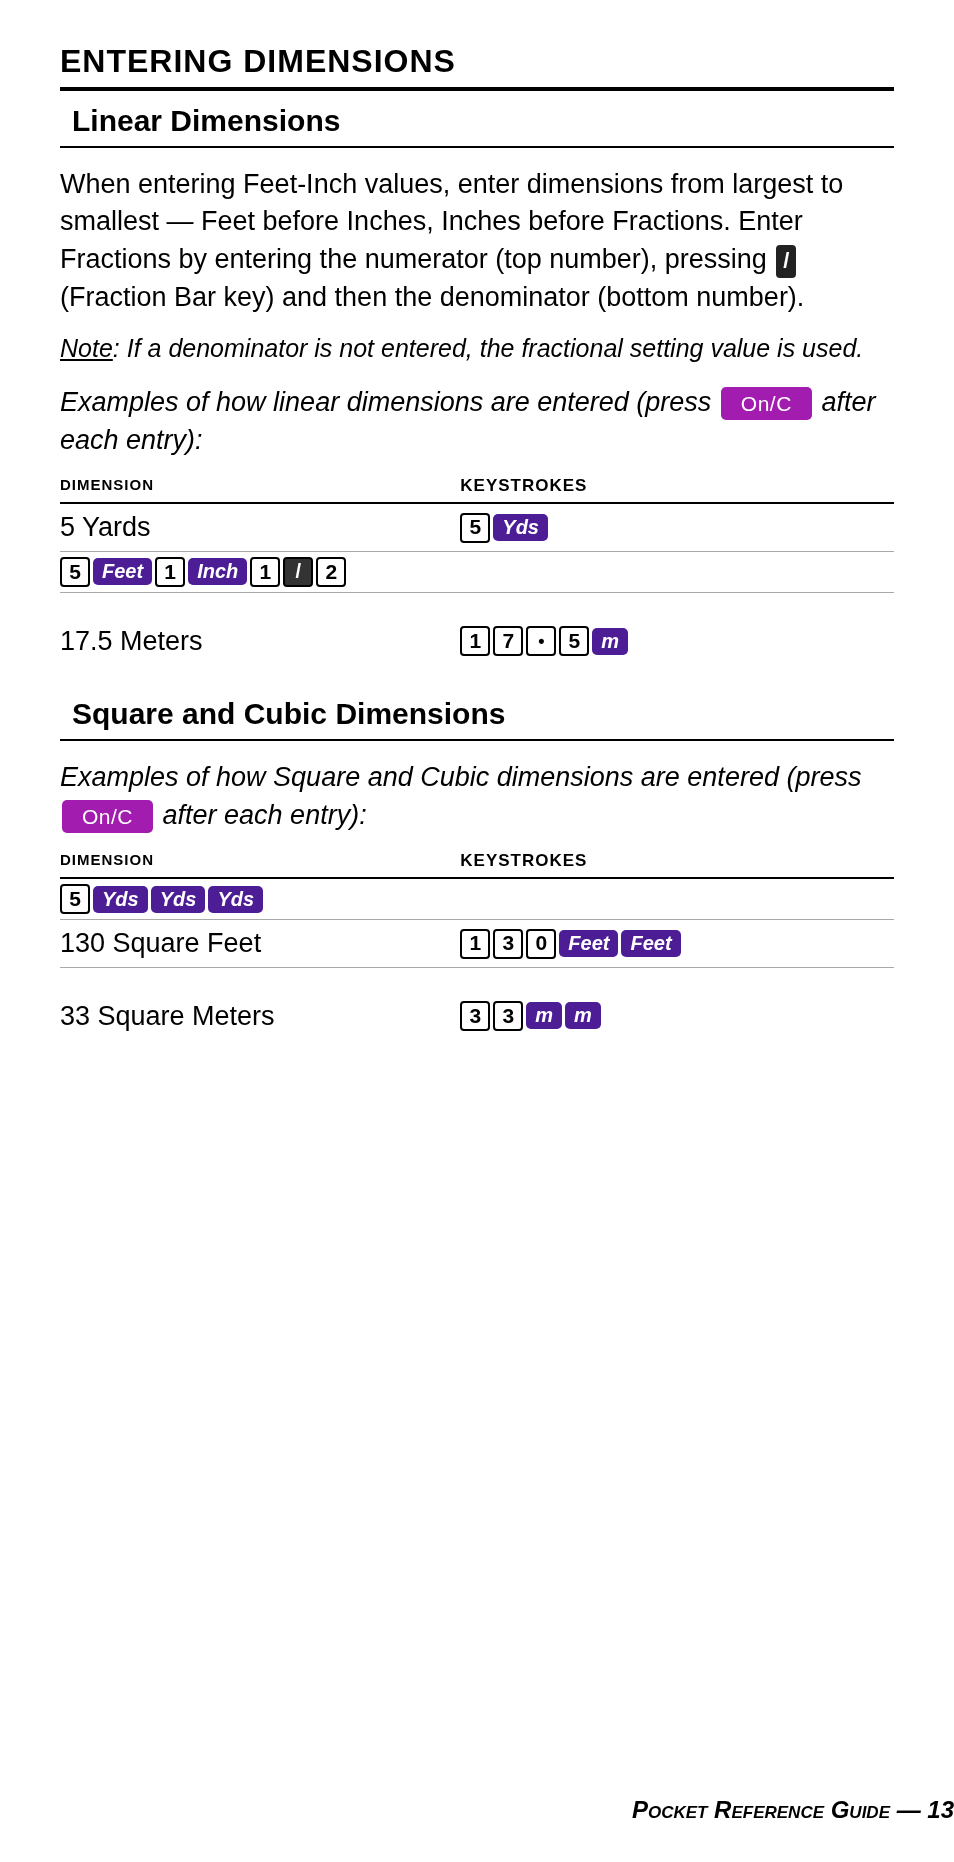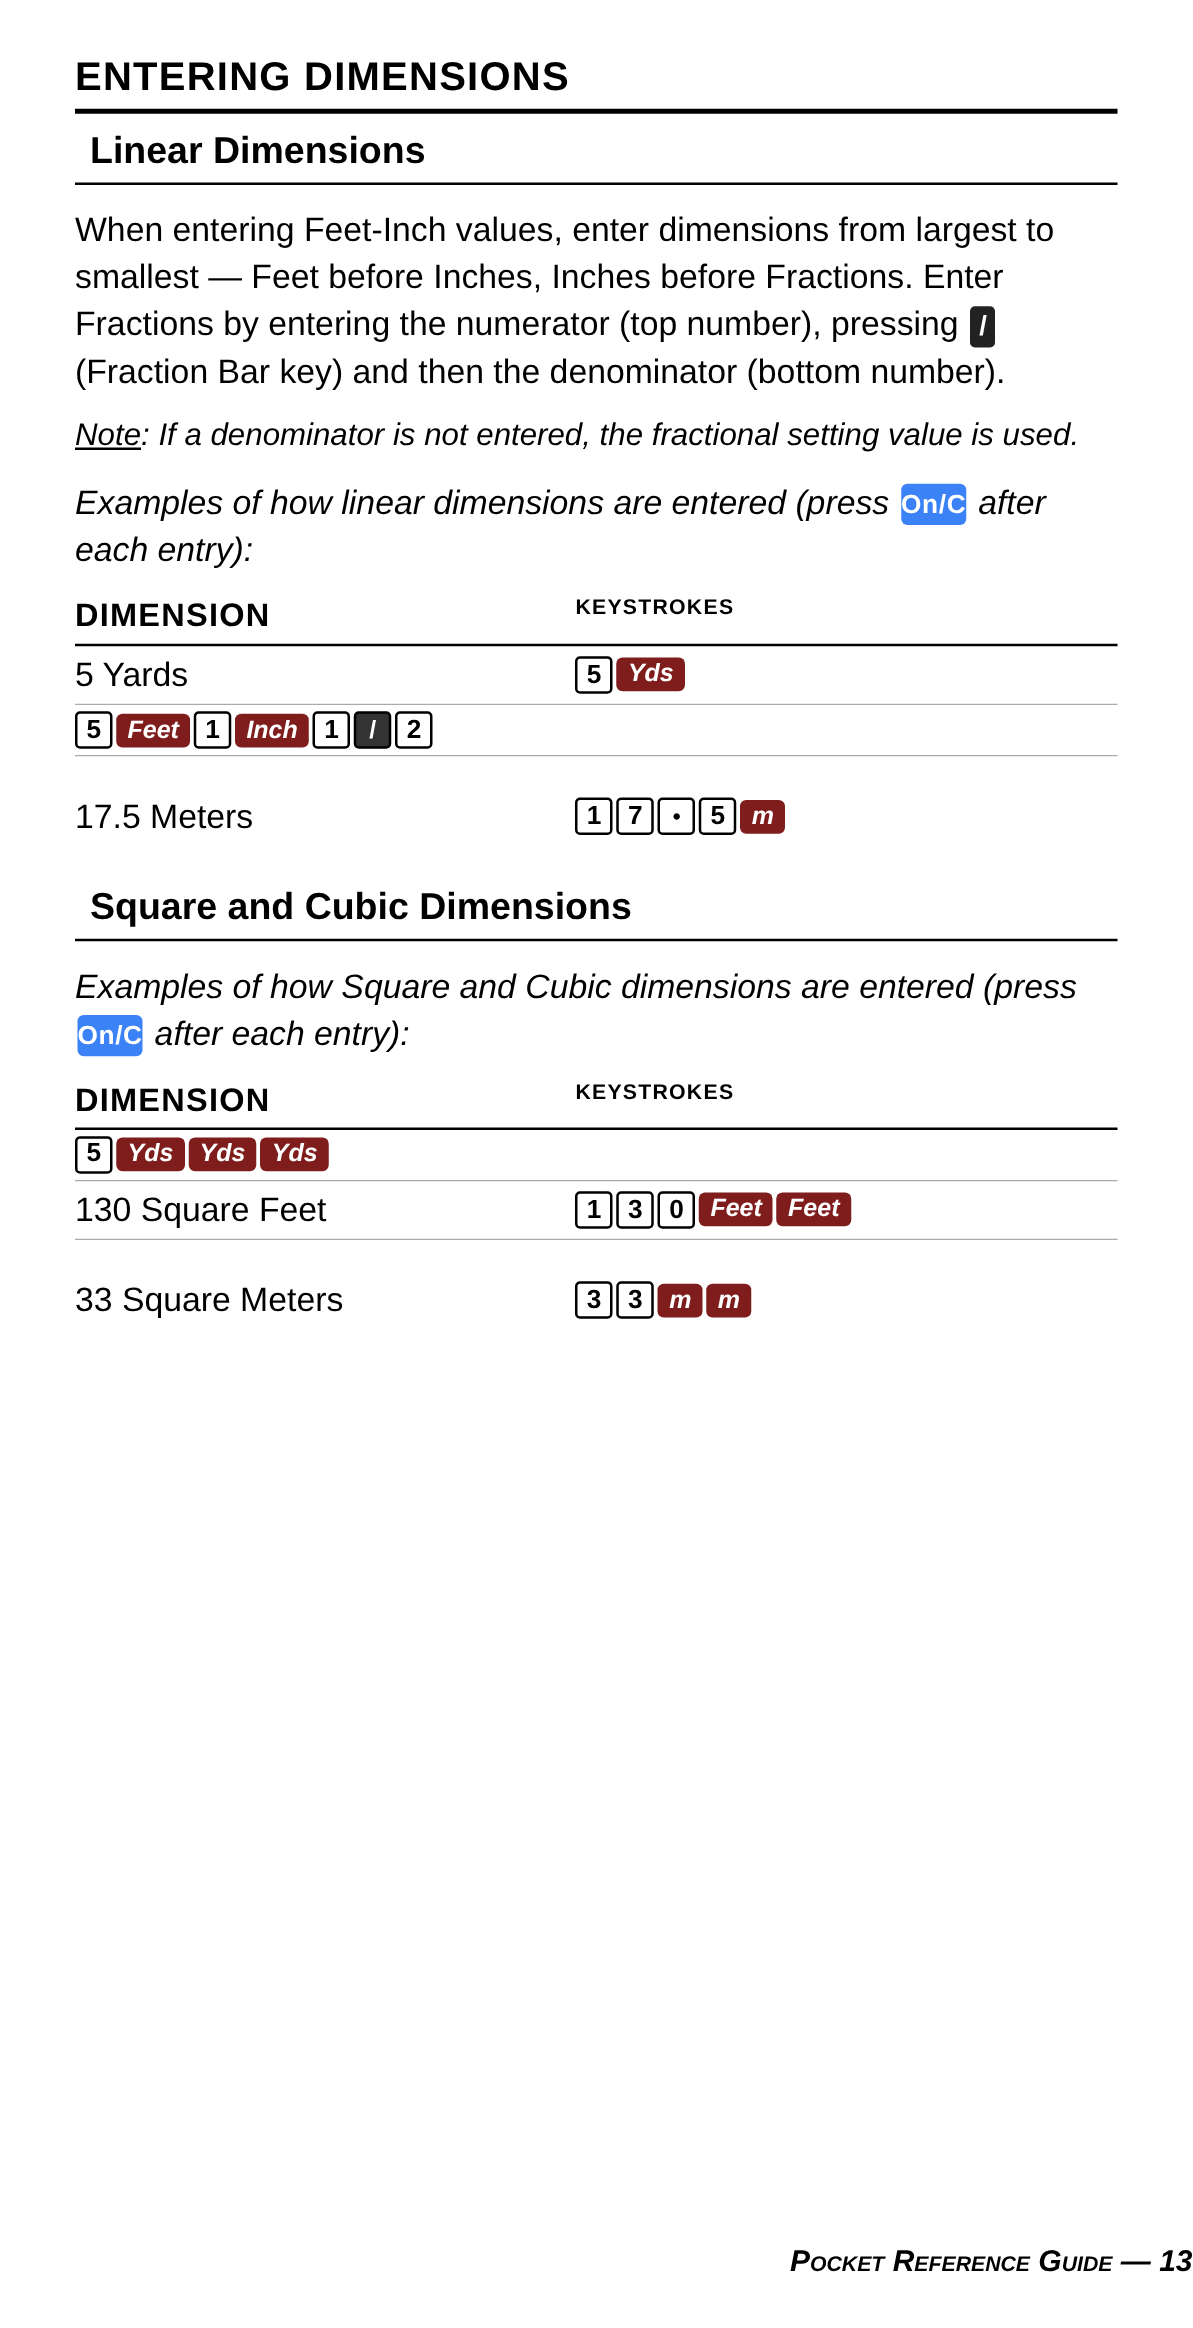--- a/index.html
+++ b/index.html
@@ -79,47 +79,47 @@
       font-style: normal;
       border-radius: 4px;
       padding: 1px 7px;
       font-size: 22px;
       vertical-align: middle;
       margin: 0 2px;
     }
 
     .onc-key {
       display: inline-block;
-      background: #3b82f6;
+      background: #a21caf;
       color: #fff;
-      font-weight: bold;
+      font-weight: normal;
       font-style: normal;
       border-radius: 5px;
-      padding: 2px 0;
+      padding: 2px 20px;
       font-size: 21px;
       vertical-align: middle;
       margin: 0 2px;
       letter-spacing: 0.5px;
     }
 
     .table-section {
       width: 100%;
       margin-bottom: 30px;
     }
 
     .table-header-row {
       display: flex;
       border-bottom: 2px solid #000;
       padding-bottom: 4px;
       margin-bottom: 0;
     }
 
     .col-dimension {
       width: 48%;
-      font-size: 26px;
+      font-size: 15px;
       font-weight: 900;
       letter-spacing: 1px;
       text-transform: uppercase;
     }
 
     .col-keystrokes {
       width: 52%;
       font-size: 17px;
       font-weight: 900;
       letter-spacing: 1px;
@@ -175,21 +175,21 @@
       width: 30px;
       height: 30px;
       font-size: 18px;
       font-weight: bold;
       background: #fff;
       color: #000;
     }
 
     .key-label {
       display: inline-block;
-      background: #7f1d1d;
+      background: #4c1d95;
       color: #fff;
       border-radius: 5px;
       padding: 0 9px;
       font-size: 20px;
       font-weight: bold;
       font-style: italic;
       vertical-align: middle;
     }
 
     .key-slash {

